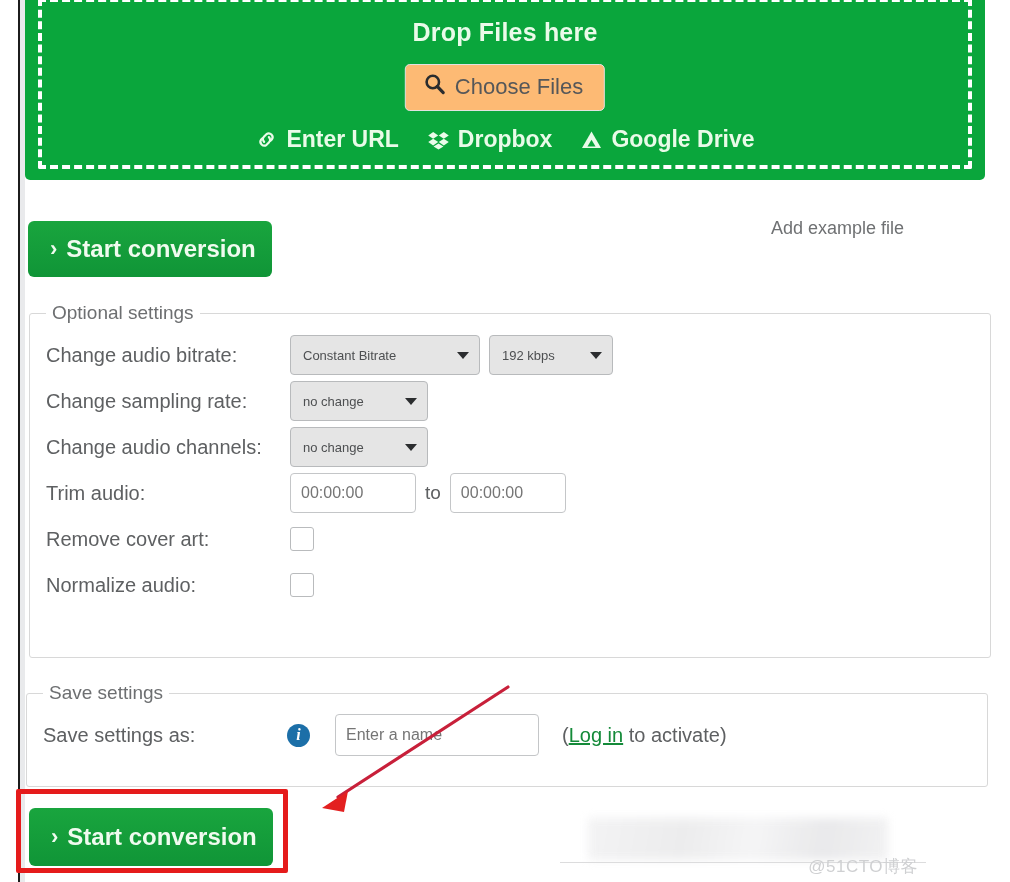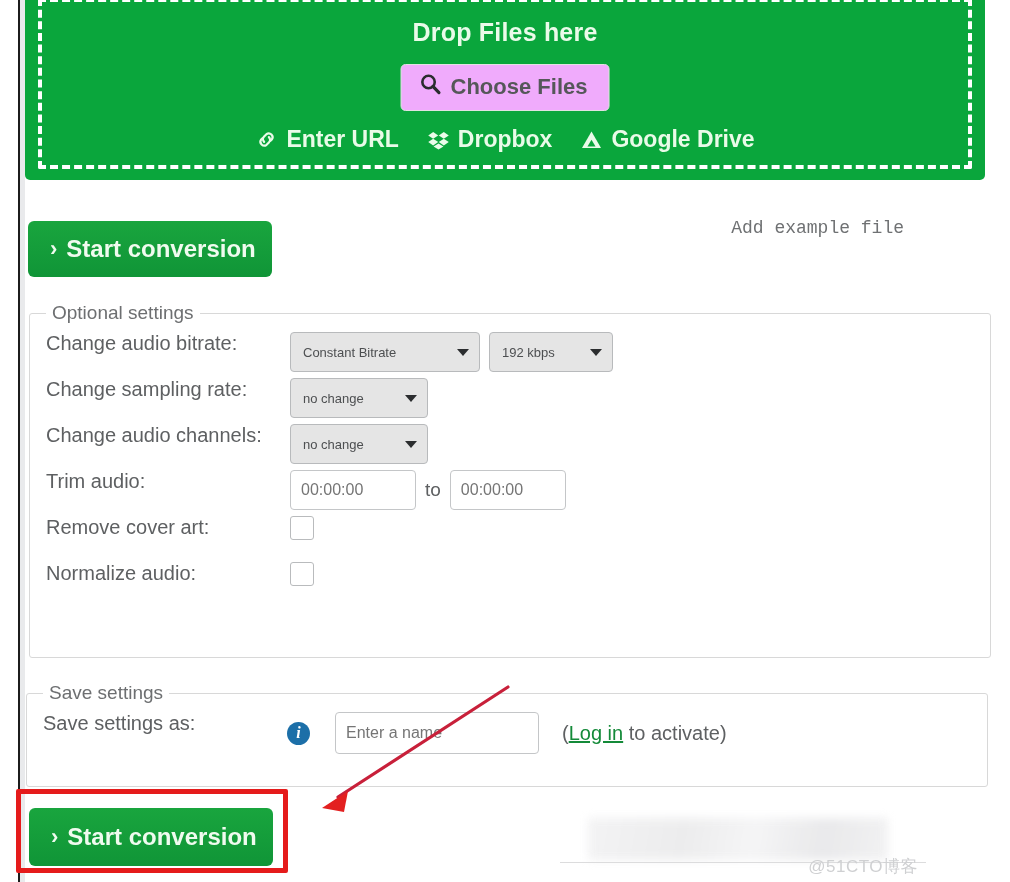--- a/index.html
+++ b/index.html
@@ -53,26 +53,26 @@
     text-align: center;
     color: #eafbe9;
     font-size: 25px;
     font-weight: 600;
     letter-spacing: .2px;
   }
   .choose-files {
     position: absolute;
     left: 50%; top: 70px;
     transform: translateX(-50%);
-    background: #f0abfc;
+    background: #fdba74;
     border: 1px solid #e2e2e2;
     border-radius: 5px;
     padding: 8px 21px 9px 18px;
     font-size: 22px;
-    font-weight: 700;
+    font-weight: 400;
     color: #555759;
     display: flex;
     align-items: center;
     gap: 9px;
     white-space: nowrap;
     cursor: pointer;
   }
   .choose-files .ico-search { flex: 0 0 auto; }
   .dz-sources {
     position: absolute;
@@ -113,21 +113,20 @@
     width: 244px; height: 58px;
     padding-left: 22px;
   }
 
   .add-example {
     position: absolute;
     right: 22px; top: 218px;
     font-size: 18px;
     color: #6f7173;
     cursor: pointer;
-    font-family: Liberation Mono, monospace;
   }
 
   
   fieldset.panel {
     position: absolute;
     margin: 0;
     border: 1px solid #d8d8d8;
     border-radius: 3px;
     background: #fff;
     padding: 0;
@@ -138,21 +137,21 @@
     font-size: 19px;
     color: #6d6f71;
   }
   #panel-optional { left: 29px; top: 302px; width: 962px; height: 356px; }
   #panel-save     { left: 26px; top: 682px; width: 962px; height: 105px; }
 
   .rows { position: relative; padding: 8px 0 0 0; }
 
   .row {
     display: flex;
-    align-items: flex-start;
+    align-items: center;
     min-height: 46px;
     padding-left: 16px;
   }
   .row .lbl {
     width: 244px;
     flex: 0 0 244px;
     font-size: 20px;
     color: #5e6062;
     white-space: nowrap;
   }

